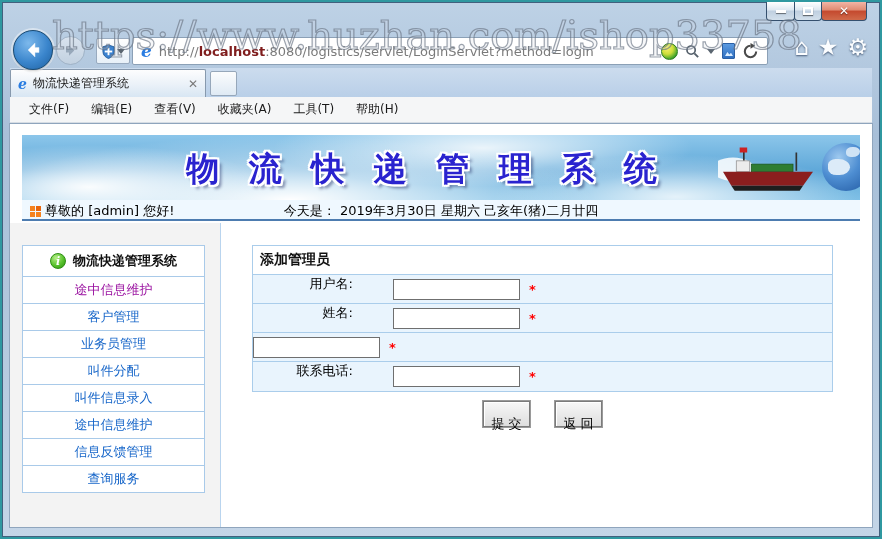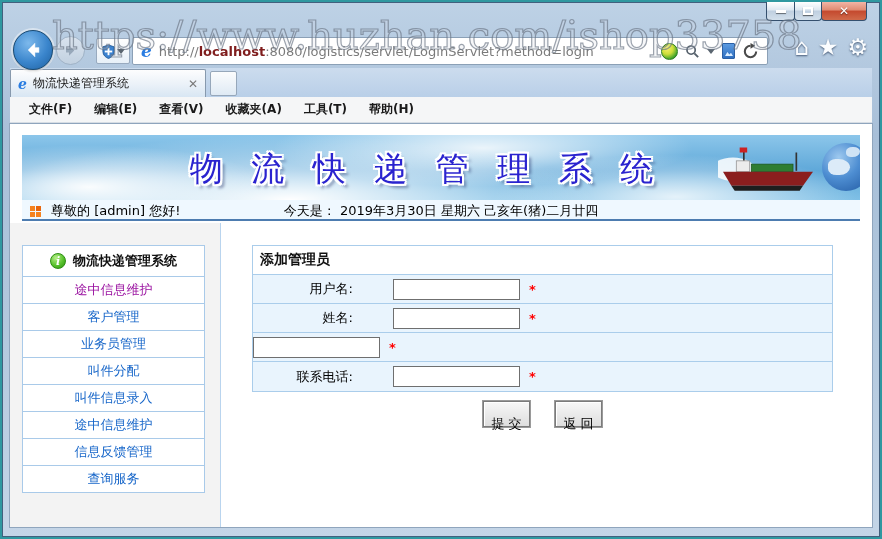--- a/index.html
+++ b/index.html
@@ -60,66 +60,66 @@
     display:flex; align-items:center; font-size:12px; color:#1a1a1a; }
   .tab .e-icon { font-size:14px; margin:0 6px 0 7px; }
   .tab-title { flex:1; white-space:nowrap; overflow:hidden; }
   .tab-close { color:#7a7a7a; font-size:12px; font-weight:bold; margin-right:7px; cursor:default; }
   .newtab { position:absolute; left:200px; top:3px; width:27px; height:25px;
     background:linear-gradient(180deg,#fbfcfd,#dfeaf4); border:1px solid #96a7ba; border-radius:2px; }
 
   
   .menubar { position:absolute; left:10px; right:10px; top:97px; height:26px; background:#f5f6f7;
     border-bottom:1px solid #d7dde4; display:flex; align-items:center; padding-left:8px; }
-  .menu-item { font-size:12px; color:#1a1a1a; padding:0 11px;font-weight:bold; }
+  .menu-item { font-size:12px; color:#1a1a1a; padding:0 11px; }
 
   
   .viewport { position:absolute; left:10px; top:124px; width:862px; height:403px; background:#fff;
     box-shadow:0 0 0 1px #8fa5bd; overflow:hidden; }
 
   .banner { position:absolute; left:12px; top:11px; width:838px; height:65px; overflow:hidden;
     background:
       radial-gradient(ellipse 260px 60px at 8% 80%, rgba(255,255,255,.95), rgba(255,255,255,0) 70%),
       radial-gradient(ellipse 420px 90px at 32% 100%, #ffffff, rgba(255,255,255,0) 72%),
       radial-gradient(ellipse 300px 55px at 55% 20%, rgba(255,255,255,.85), rgba(255,255,255,0) 70%),
       radial-gradient(ellipse 260px 60px at 78% 95%, rgba(255,255,255,.8), rgba(255,255,255,0) 70%),
       linear-gradient(180deg,#8cc6ea 0%,#5fa8d9 55%,#7fc0e6 100%); }
   .banner-title { position:absolute; left:0; right:30px; top:50%; transform:translateY(-46%);
-    text-align:center; font-size:33px; font-weight:normal; color:#2a23cf; letter-spacing:9px; white-space:nowrap;
+    text-align:center; font-size:33px; font-weight:bold; color:#2a23cf; letter-spacing:9px; white-space:nowrap;
     text-shadow:-2px 0 0 #fff,2px 0 0 #fff,0 -2px 0 #fff,0 2px 0 #fff,-2px -2px 0 #fff,2px 2px 0 #fff,-2px 2px 0 #fff,2px -2px 0 #fff,4px 4px 3px rgba(10,20,80,.45); }
   .ship { position:absolute; right:42px; bottom:4px; }
   .globe { position:absolute; right:-10px; top:8px; width:48px; height:48px; border-radius:50%;
     background:radial-gradient(circle at 35% 30%,#9ec9ef 0%,#4e8ed2 45%,#1f57a0 100%); overflow:hidden; }
   .globe::before { content:""; position:absolute; left:6px; top:16px; width:22px; height:16px; background:#dcebf8; border-radius:40% 60% 55% 45%; }
   .globe::after { content:""; position:absolute; left:24px; top:4px; width:14px; height:10px; background:#cfe3f5; border-radius:50% 50% 60% 40%; }
 
   .statusbar { position:absolute; left:12px; top:76px; width:838px; height:21px;
     background:#eff8ff; border-bottom:2px solid #4d7cb0; font-size:13px; color:#000; }
-  .greet { position:absolute; left:8px; top:2px; display:flex; align-items:center; gap:10px; }
+  .greet { position:absolute; left:8px; top:2px; display:flex; align-items:center; gap:4px; }
   .sq-icon { display:grid; grid-template-columns:5px 5px; grid-template-rows:5px 5px; gap:1px; }
   .sq-icon i { background:#f5821f; } .sq-icon i:nth-child(2){ background:#e8650c; }
   .today { position:absolute; left:0; right:0; top:2px; text-align:center; }
 
   .sidebar-col { position:absolute; left:0; top:99px; width:211px; bottom:0; background:#f3f3f3; border-right:1px solid #b9d4ee; }
   .menu-stack { position:absolute; left:12px; top:22px; width:183px; }
   .sb-box { background:#fff; border:1px solid #a9cae9; margin-top:-1px; height:28px;
     display:flex; align-items:center; justify-content:center; }
   .sb-box.header { height:32px; margin-top:0; font-weight:bold; font-size:13px; color:#111; gap:7px; }
   .info-icon { width:16px; height:16px; border-radius:50%;
     background:radial-gradient(circle at 35% 28%,#b8ef8a 0%,#58c22c 55%,#2d8f12 100%);
     border:1px solid #2d8f12; color:#fff; font-family:"DejaVu Serif",serif; font-style:italic; font-weight:bold;
     font-size:11px; display:flex; align-items:center; justify-content:center; }
   .sb-link { font-size:13px; color:#1766c9; text-decoration:none; cursor:pointer; }
   .sb-link.visited { color:#9a11a0; }
 
   .form-panel { position:absolute; left:242px; top:121px; width:581px; }
   .form-table { border:1px solid #aacdeb; }
   .ft-title { height:29px; background:#fff; border-bottom:1px solid #aacdeb; display:flex; align-items:center;
     padding-left:7px; font-weight:bold; font-size:14px; color:#111; }
-  .ft-row { height:29px; background:#e9f4fd; border-bottom:1px solid #aacdeb; display:flex; align-items:center; }
+  .ft-row { height:29px; background:#e9f4fd; border-bottom:1px solid #aacdeb; display:flex; }
   .ft-row:last-child { border-bottom:none; }
   .ft-label { width:140px; text-align:right; padding-right:40px; font-size:13px; color:#000; flex:none; }
   .ft-field { display:flex; align-items:center; }
   .fi { width:127px; height:21px; border:1px solid #6f6f6f; background:#fff; font-size:13px; padding:0 3px; }
   .req { color:#ff0000; font-size:13px; font-weight:bold; margin-left:9px; }
   .btn-row { margin-top:9px; text-align:center; }
   .form-btn { display:inline-block; min-width:47px; height:22px; margin:0 10px; padding:12px 6px;
     background:linear-gradient(180deg,#f7f7f7,#dedede); border:1px solid #7b7b7b;
     box-shadow:0 0 0 1px #9a9a9a, inset 1px 1px 0 #fff; font-size:13px; line-height:20px; text-align:center; cursor:pointer;
     font-family:"DejaVu Sans","Liberation Sans",sans-serif; }

